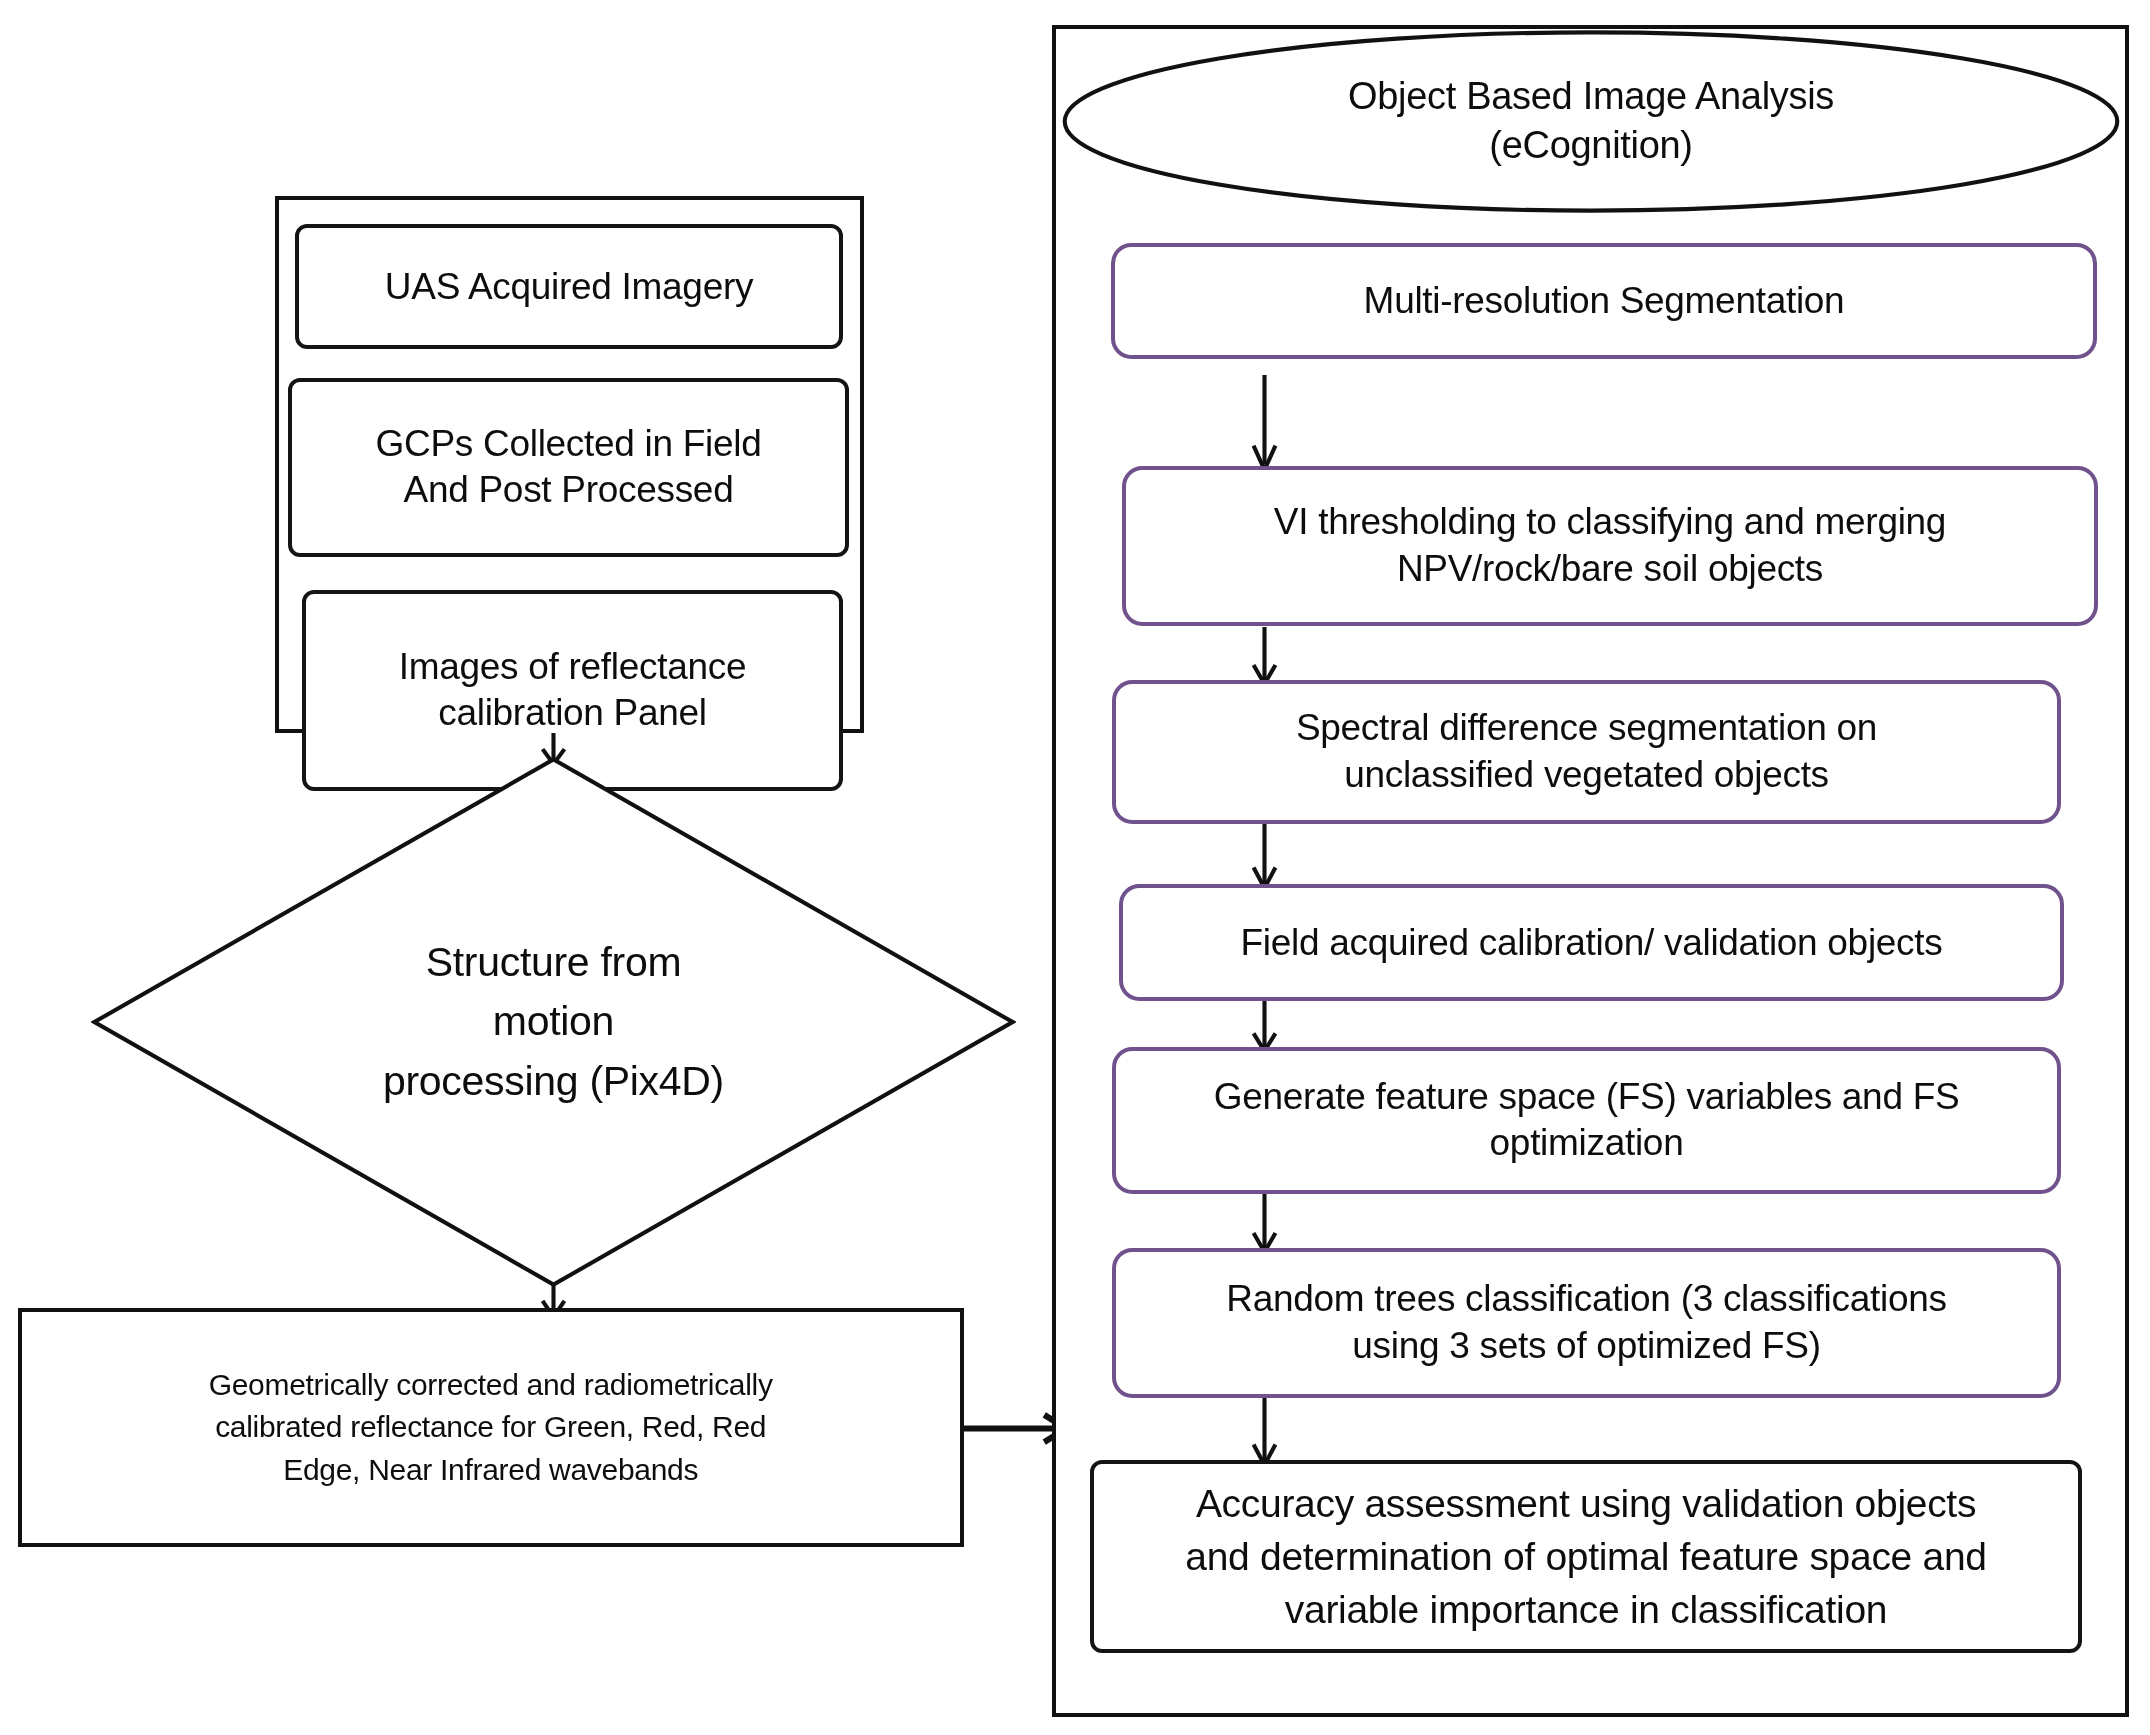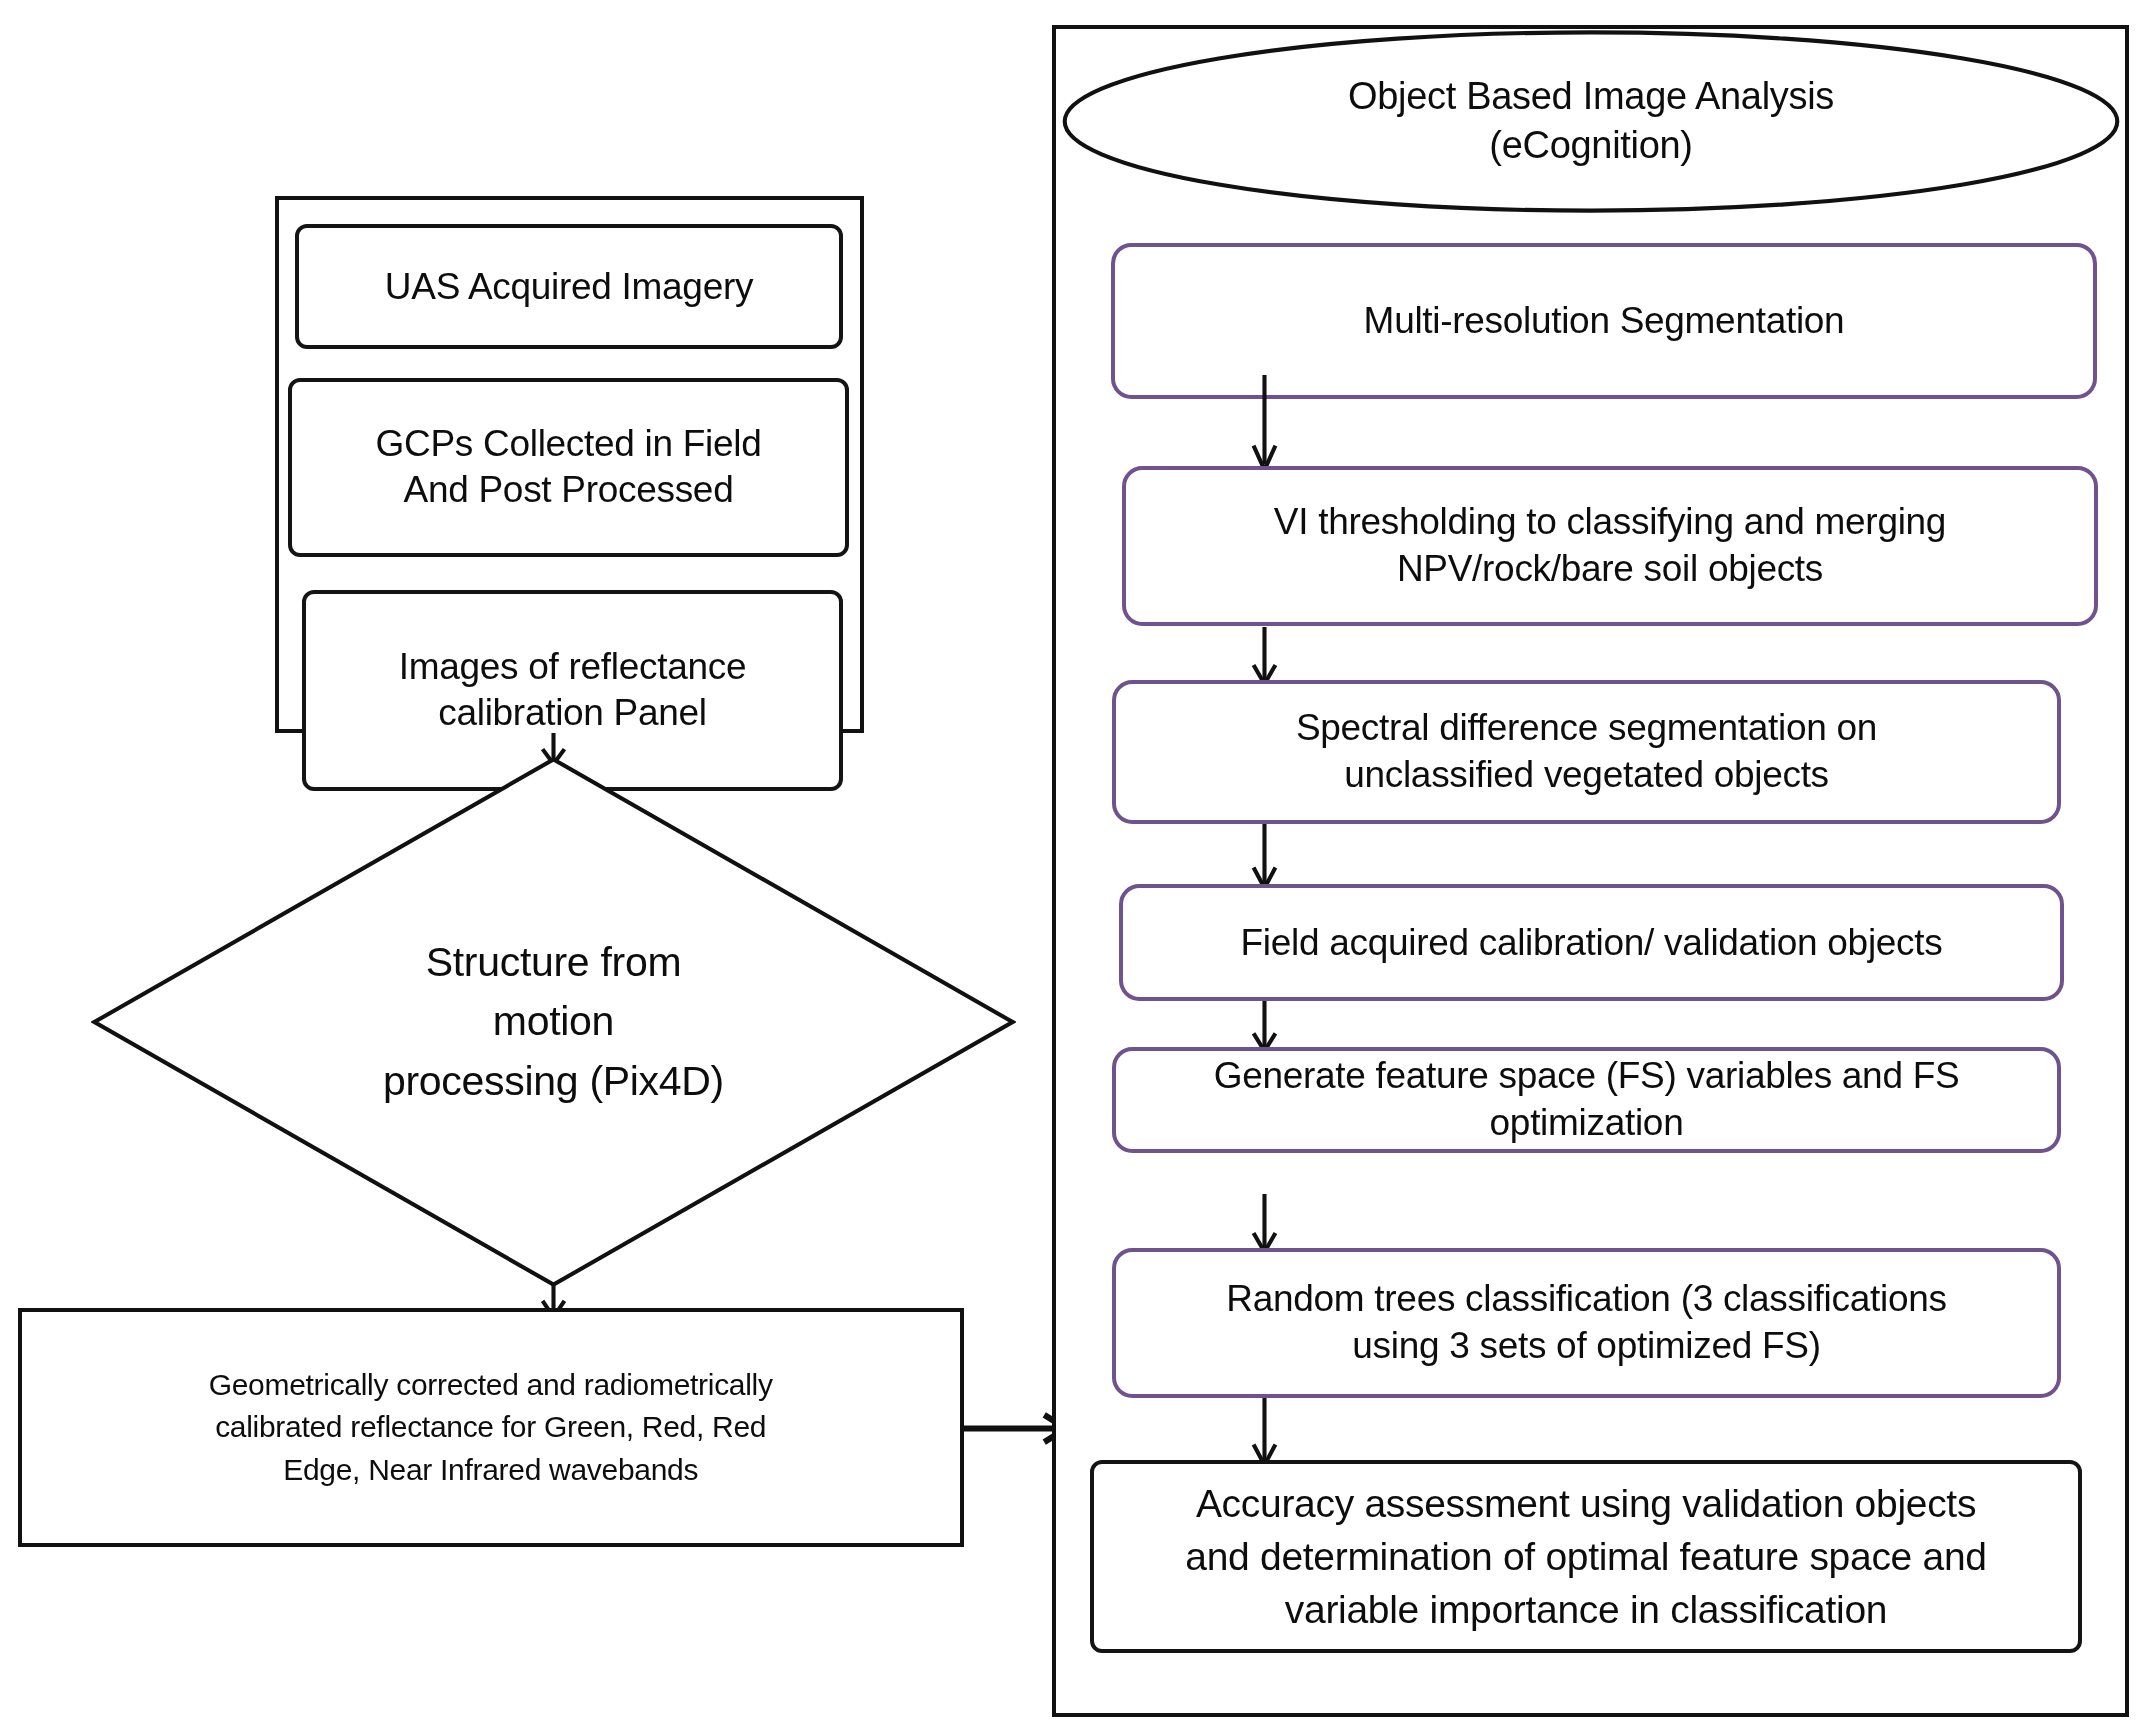--- a/index.html
+++ b/index.html
@@ -102,25 +102,25 @@
   
   #node-reflectance {
     left: 17.7px;
     top: 1308px;
     width: 946px;
     height: 239px;
   }
   #node-reflectance .node-text { font-size: 30px; line-height: 1.42; }
 
   
-  #node-mrs     { left: 1111px; top: 243px;  width: 986px; height: 156px; }
+  #node-mrs     { left: 1111px; top: 243px;  width: 986px; height: 116px; }
   #node-vi      { left: 1122px; top: 466px;  width: 976px; height: 160px; }
   #node-spec    { left: 1112px; top: 680px; width: 949px; height: 144px; }
   #node-field   { left: 1119px; top: 884px; width: 945px; height: 117px; }
-  #node-fs      { left: 1112px; top: 1047px; width: 949px; height: 106px; padding-left: 24px; }
+  #node-fs      { left: 1112px; top: 1047px; width: 949px; height: 147px; padding-left: 24px; }
   #node-rt      { left: 1112px; top: 1248px; width: 949px; height: 150px; }
   #node-acc     { left: 1090px; top: 1460px; width: 992px; height: 193px; }
   #node-acc .node-text { font-size: 39px; line-height: 1.36; }
 
   
   .arrow-v {
     position: absolute;
     width: 41px;
   }
   .arrow-v svg { display: block; width: 100%; height: 100%; }

